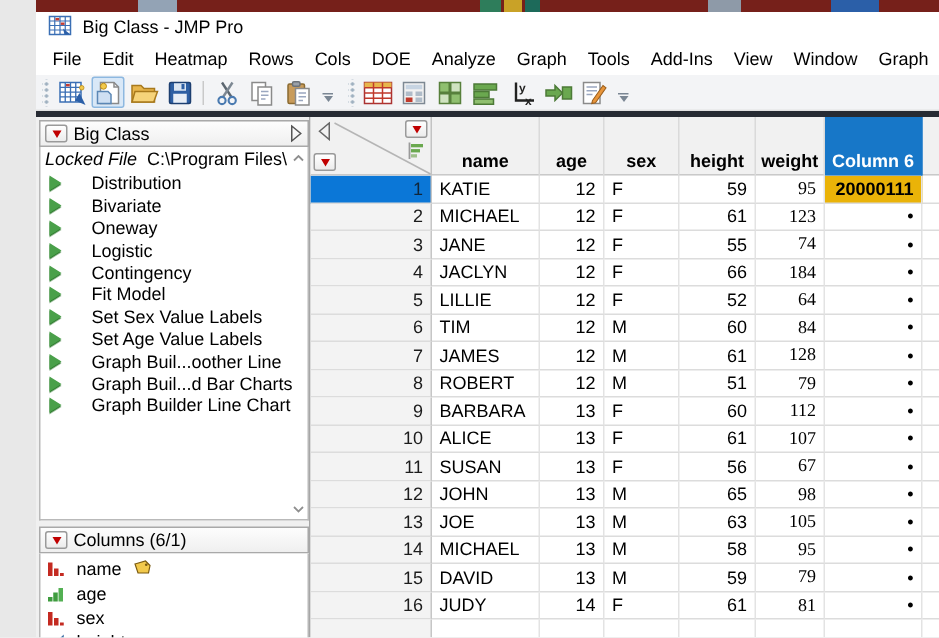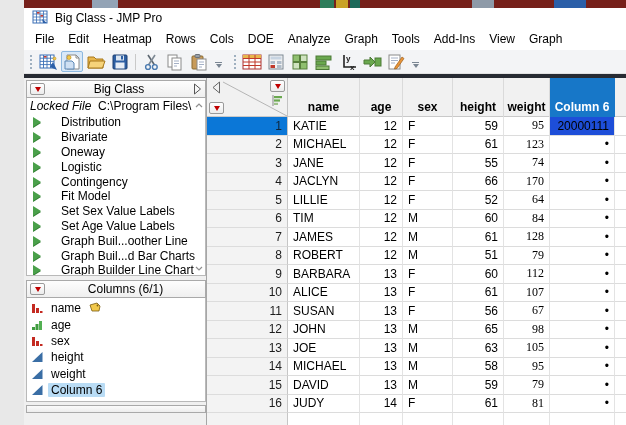--- a/index.html
+++ b/index.html
@@ -39,26 +39,26 @@
 
   #dark-strip{position:absolute;left:0;top:74px;width:626px;height:4px;background:#272b33;}
 
   
   #main{position:absolute;left:0;top:78px;width:626px;height:347px;background:#f0f0f0;display:flex;}
 
   
   #sidebar{width:182px;height:347px;padding:2px 0 0 2px;flex:none;}
   .panel-hdr{height:18px;border:1px solid #a9a9a9;background:linear-gradient(#fdfdfd,#efefef);
              display:flex;align-items:center;gap:4px;padding:0 3px;}
-  .panel-hdr .ph-label{flex:1;text-align:center;}
+  .panel-hdr .ph-label{flex:1;}
   .rt-btn{width:15px;height:12px;flex:none;border:1px solid #9a9a9a;border-radius:2px;
           background:linear-gradient(#ffffff,#ececec);display:flex;align-items:center;justify-content:center;}
   .rt-tri{width:0;height:0;border-left:3.5px solid transparent;border-right:3.5px solid transparent;
           border-top:5px solid #c00000;}
-  #scripts-panel{position:relative;height:178px;border:1px solid #b9b9b9;border-top:none;
+  #scripts-panel{position:relative;height:249px;border:1px solid #b9b9b9;border-top:none;
                  background:#ffffff;padding:1px 2px 0 3px;overflow:hidden;}
   #locked-file-line{height:16px;line-height:15px;white-space:nowrap;overflow:hidden;}
   #locked-file-line .lf-label{font-style:italic;}
   .script-item{height:14.8px;display:flex;align-items:center;gap:20px;padding-left:3px;white-space:nowrap;text-align:center;}
   .play-tri{flex:none;width:0;height:0;border-top:5px solid transparent;border-bottom:5px solid transparent;
             border-left:8px solid #4aa04a;filter:drop-shadow(0 1px 0 #2f7a2f);}
   .sb-scroll{position:absolute;right:1px;width:11px;height:10px;display:flex;align-items:center;justify-content:center;}
   #columns-panel-hdr{margin-top:4px;}
   #columns-list{height:104px;border:1px solid #b9b9b9;border-top:none;background:#ffffff;
                 padding:2px 2px 0 3px;overflow:hidden;}
@@ -90,21 +90,21 @@
   .cell{height:18.5px;border-bottom:1px solid #dcdcdc;border-right:1px solid #e3e3e3;
         padding:0 5px;display:flex;align-items:center;overflow:hidden;white-space:nowrap;}
   .c-rowno{width:81px;background:#f3f3f3;justify-content:flex-end;border-right:1px solid #c6c6c6;color:#1c1c1c;}
   .row.selected .c-rowno{background:#0b77d7;color:#10263a;}
   .c-name{width:72px;}
   .c-age{width:43px;justify-content:flex-end;}
   .c-sex{width:50px;}
   .c-height{width:51px;justify-content:flex-end;}
   .c-weight{width:46px;justify-content:flex-end;font-family:Liberation Serif, serif;}
   .c-col6{width:65px;justify-content:flex-end;}
-  .c-col6.sel-cell{background:#1d4ed8;}
+  .c-col6.sel-cell{background:#eab308;font-weight:bold;}
   .c-fill{flex:1;border-right:none;padding:0;}
   .h-name{width:72px;}
   .h-age{width:43px;}
   .h-sex{width:50px;}
   .h-height{width:51px;}
   .h-weight{width:46px;}
   .h-col6{width:65px;}
   .dot{font-size:12px;line-height:1;}
 </style>
 </head>
@@ -139,20 +139,21 @@
       <span class="menu-item">Edit</span>
       <span class="menu-item">Heatmap</span>
       <span class="menu-item">Rows</span>
       <span class="menu-item">Cols</span>
       <span class="menu-item">DOE</span>
       <span class="menu-item">Analyze</span>
       <span class="menu-item">Graph</span>
       <span class="menu-item">Tools</span>
       <span class="menu-item">Add-Ins</span>
       <span class="menu-item">View</span>
+      <span class="menu-item">Window</span>
       <span class="menu-item">Graph</span>
     </div>
 
   <div id="toolbar">
       <div class="tb-group">
         <div class="grip"></div>
         <div class="tool">
           <svg width="19" height="18" viewBox="0 0 19 18">
             <rect x="1" y="2" width="14" height="13" fill="#fff" stroke="#3b6fb5"></rect>
             <path d="M1 5.2 H15 M1 8.4 H15 M1 11.6 H15 M4.5 2 V15 M8 2 V15 M11.5 2 V15" stroke="#3b6fb5" stroke-width="0.9"></path>
@@ -474,21 +475,21 @@
               <span class="dot">•</span>
             </div>
             <div class="cell c-fill"></div>
           </div>
           <div class="row">
             <div class="cell c-rowno">4</div>
             <div class="cell c-name">JACLYN</div>
             <div class="cell c-age">12</div>
             <div class="cell c-sex">F</div>
             <div class="cell c-height">66</div>
-            <div class="cell c-weight">170</div>
+            <div class="cell c-weight">184</div>
             <div class="cell c-col6">
               <span class="dot">•</span>
             </div>
             <div class="cell c-fill"></div>
           </div>
           <div class="row">
             <div class="cell c-rowno">5</div>
             <div class="cell c-name">LILLIE</div>
             <div class="cell c-age">12</div>
             <div class="cell c-sex">F</div>

